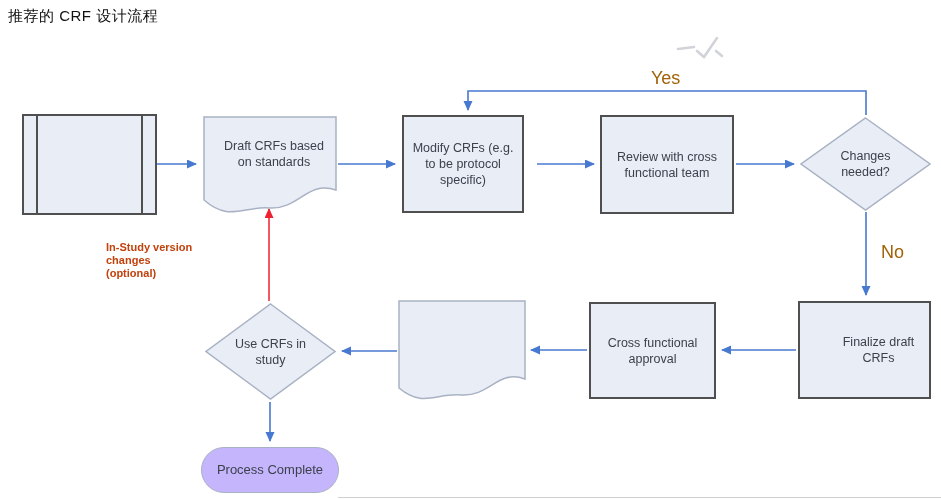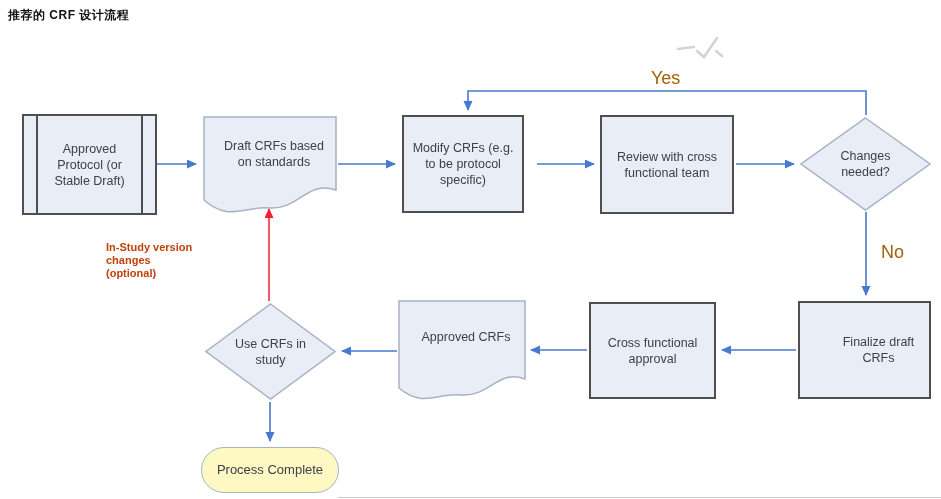--- a/index.html
+++ b/index.html
@@ -10,22 +10,22 @@
     position: relative;
     width: 941px;
     height: 499px;
     background: #ffffff;
     overflow: hidden;
   }
 
   .page-title {
     position: absolute;
     left: 8px; top: 7px;
-    font-size: 12px;
-    font-weight: bold;
+    font-size: 15px;
+    font-weight: normal;
     color: #111111;
     letter-spacing: 0.5px;
     white-space: nowrap;
   }
 
   #edges-svg {
     position: absolute;
     left: 0; top: 0;
     width: 941px; height: 499px;
     pointer-events: none;
@@ -78,21 +78,21 @@
     position: absolute;
     left: 0; right: 0; top: 0;
     height: 74%;
     display: flex;
     align-items: center;
     justify-content: center;
     margin-left: 8px;
   }
 
   .terminator-node {
-    background: #fef9c3;
+    background: #c4b5fd;
     border: 1.5px solid #a9b2c4;
     border-radius: 23px;
   }
   .terminator-node .node-label { font-size: 13px; }
 
   .edge-label {
     position: absolute;
     font-size: 18px;
     color: #a16207;
     white-space: nowrap;
@@ -152,23 +152,20 @@
       <path d="M397,351 L342,351" marker-end="url(#arrow-blue)"></path>
       <path d="M270,402 L270,441" marker-end="url(#arrow-blue)"></path>
     </g>
 
     <path d="M269,301 L269,209" stroke="#ee2130" stroke-width="1.5" fill="none" marker-end="url(#arrow-red)"></path>
   </svg>
 
   <div class="node pp-node" style="left:22px; top:114px; width:135px; height:101px;">
     <div class="pp-bar left"></div>
     <div class="pp-bar right"></div>
-    <div class="node-label">Approved
-Protocol (or
-Stable Draft)</div>
   </div>
 
   <div class="node shape-node doc-node" style="left:203px; top:116px; width:134px; height:102px;">
     <svg class="shape-svg" width="134" height="102" viewBox="0 0 134 102">
       <path d="M1,1 L133,1 L133,74 C104,64 96,94 66,92 C40,90 26,106 1,84 Z" fill="#e9edf6" stroke="#a9b2c4" stroke-width="1.5"></path>
     </svg>
     <div class="node-label">Draft CRFs based
 on standards</div>
   </div>
 
@@ -198,21 +195,20 @@
 
   <div class="node rect-node" style="left:589px; top:302px; width:127px; height:97px;">
     <div class="node-label">Cross functional
 approval</div>
   </div>
 
   <div class="node shape-node doc-node" style="left:398px; top:300px; width:128px; height:101px;">
     <svg class="shape-svg" width="128" height="101" viewBox="0 0 128 101">
       <path d="M1,1 L127,1 L127,79 C100,69 92,97 63,95 C38,93 25,108 1,88 Z" fill="#e9edf6" stroke="#a9b2c4" stroke-width="1.5"></path>
     </svg>
-    <div class="node-label">Approved CRFs</div>
   </div>
 
   <div class="node shape-node" style="left:205px; top:303px; width:131px; height:97px;">
     <svg class="shape-svg" width="131" height="97" viewBox="0 0 131 97">
       <polygon points="65.5,1 130,48.5 65.5,96 1,48.5" fill="#e9edf6" stroke="#a9b2c4" stroke-width="1.5"></polygon>
     </svg>
     <div class="node-label">Use CRFs in
 study</div>
   </div>
 

